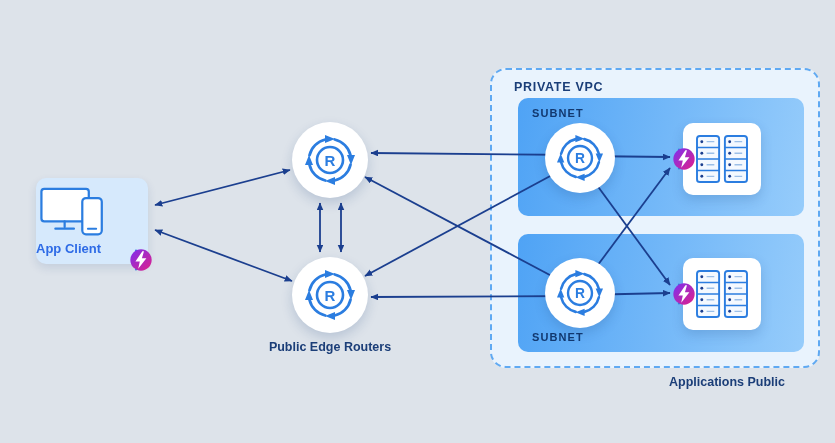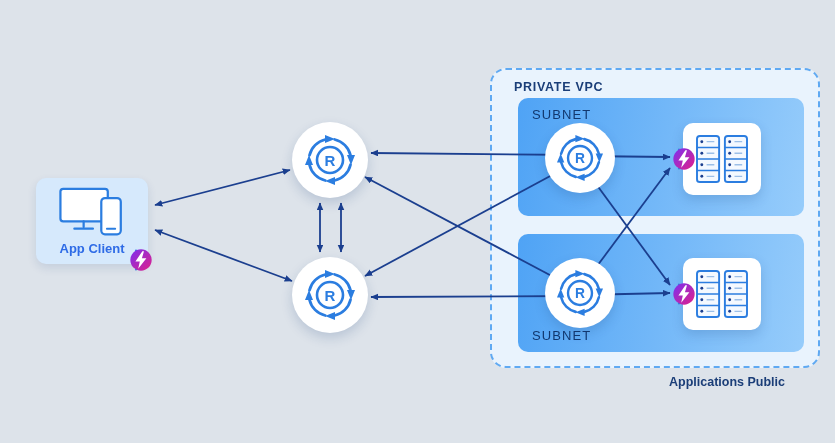--- a/index.html
+++ b/index.html
@@ -13,21 +13,21 @@
   body{font-family:"Liberation Sans",sans-serif;background:#fff}
   .stage{position:relative;width:835px;height:443px;background:var(--bg);overflow:hidden}
 
   .vpc{position:absolute;left:490px;top:68px;width:330px;height:300px;
        border:2px dashed var(--vpc-border);border-radius:16px;background:var(--vpc-fill);z-index:1}
   .vpc-label{position:absolute;left:22px;top:10px;font-weight:bold;font-size:12.5px;
        color:var(--navy-label);letter-spacing:.7px}
   .subnet{position:absolute;left:26px;width:286px;height:118px;border-radius:10px;
        background:linear-gradient(100deg,var(--subnet-grad-start),var(--subnet-grad-end))}
   .subnet-top{top:28px}.subnet-bottom{top:164px}
-  .subnet-label{position:absolute;left:14px;font-weight:normal;font-size:13px;
+  .subnet-label{position:absolute;left:14px;font-weight:bold;font-size:11px;
        color:var(--subnet-label);letter-spacing:1.1px}
   .subnet-top .subnet-label{top:9px}
   .subnet-bottom .subnet-label{bottom:9px}
 
   .arrows{position:absolute;left:0;top:0;width:835px;height:443px;z-index:2;pointer-events:none}
   .al{stroke:var(--arrow);stroke-width:1.8;fill:none}
 
   .node{position:absolute;border-radius:50%;background:var(--node-fill);z-index:3;
         box-shadow:0 5px 12px rgba(20,60,120,.18)}
   .node svg{display:block;width:100%;height:100%}
@@ -36,21 +36,21 @@
   .r-priv-top{left:545px;top:123px;width:70px;height:70px}
   .r-priv-bot{left:545px;top:258px;width:70px;height:70px}
 
   .server{position:absolute;width:78px;height:72px;background:#fff;border-radius:10px;z-index:3;
         display:flex;align-items:center;justify-content:center;box-shadow:0 5px 12px rgba(20,60,120,.18)}
   .s-top{left:683px;top:123px}.s-bot{left:683px;top:258px}
   .badge{position:absolute;width:26px;height:26px;z-index:4}
   .server-badge{left:-12px;top:23px}
 
   .client{position:absolute;left:36px;top:178px;width:112px;height:86px;background:var(--client-card);
-        border-radius:10px;z-index:3;display:flex;flex-direction:column;align-items:center;
+        border-radius:10px;z-index:3;display:flex;flex-direction:column;
         justify-content:center;gap:3px;box-shadow:0 4px 10px rgba(20,60,120,.12)}
   .client-label{font-weight:bold;font-size:13px;color:var(--client-label)}
   .client-badge{right:-6px;bottom:-9px}
 
   .lbl{position:absolute;font-weight:bold;font-size:12.5px;color:var(--navy-label);
        text-align:center;z-index:3;width:180px}
   .lbl-public{left:240px;top:340px}
   .lbl-priv{left:488px;top:375px}
   .lbl-apps{left:637px;top:375px}
 
@@ -187,15 +187,16 @@
   </div>
   <div class="server s-bot">
     <svg width="58" height="50" viewBox="0 0 60 52">
         <use href="#server-glyph"></use>
       </svg>
     <svg class="badge server-badge" viewBox="0 0 28 28">
         <use href="#badge-glyph"></use>
       </svg>
   </div>
 
+  <div class="lbl lbl-public">Public Edge Routers</div>
   <div class="lbl lbl-apps">Applications Public</div>
 
 </div>
 
 </body></html>

